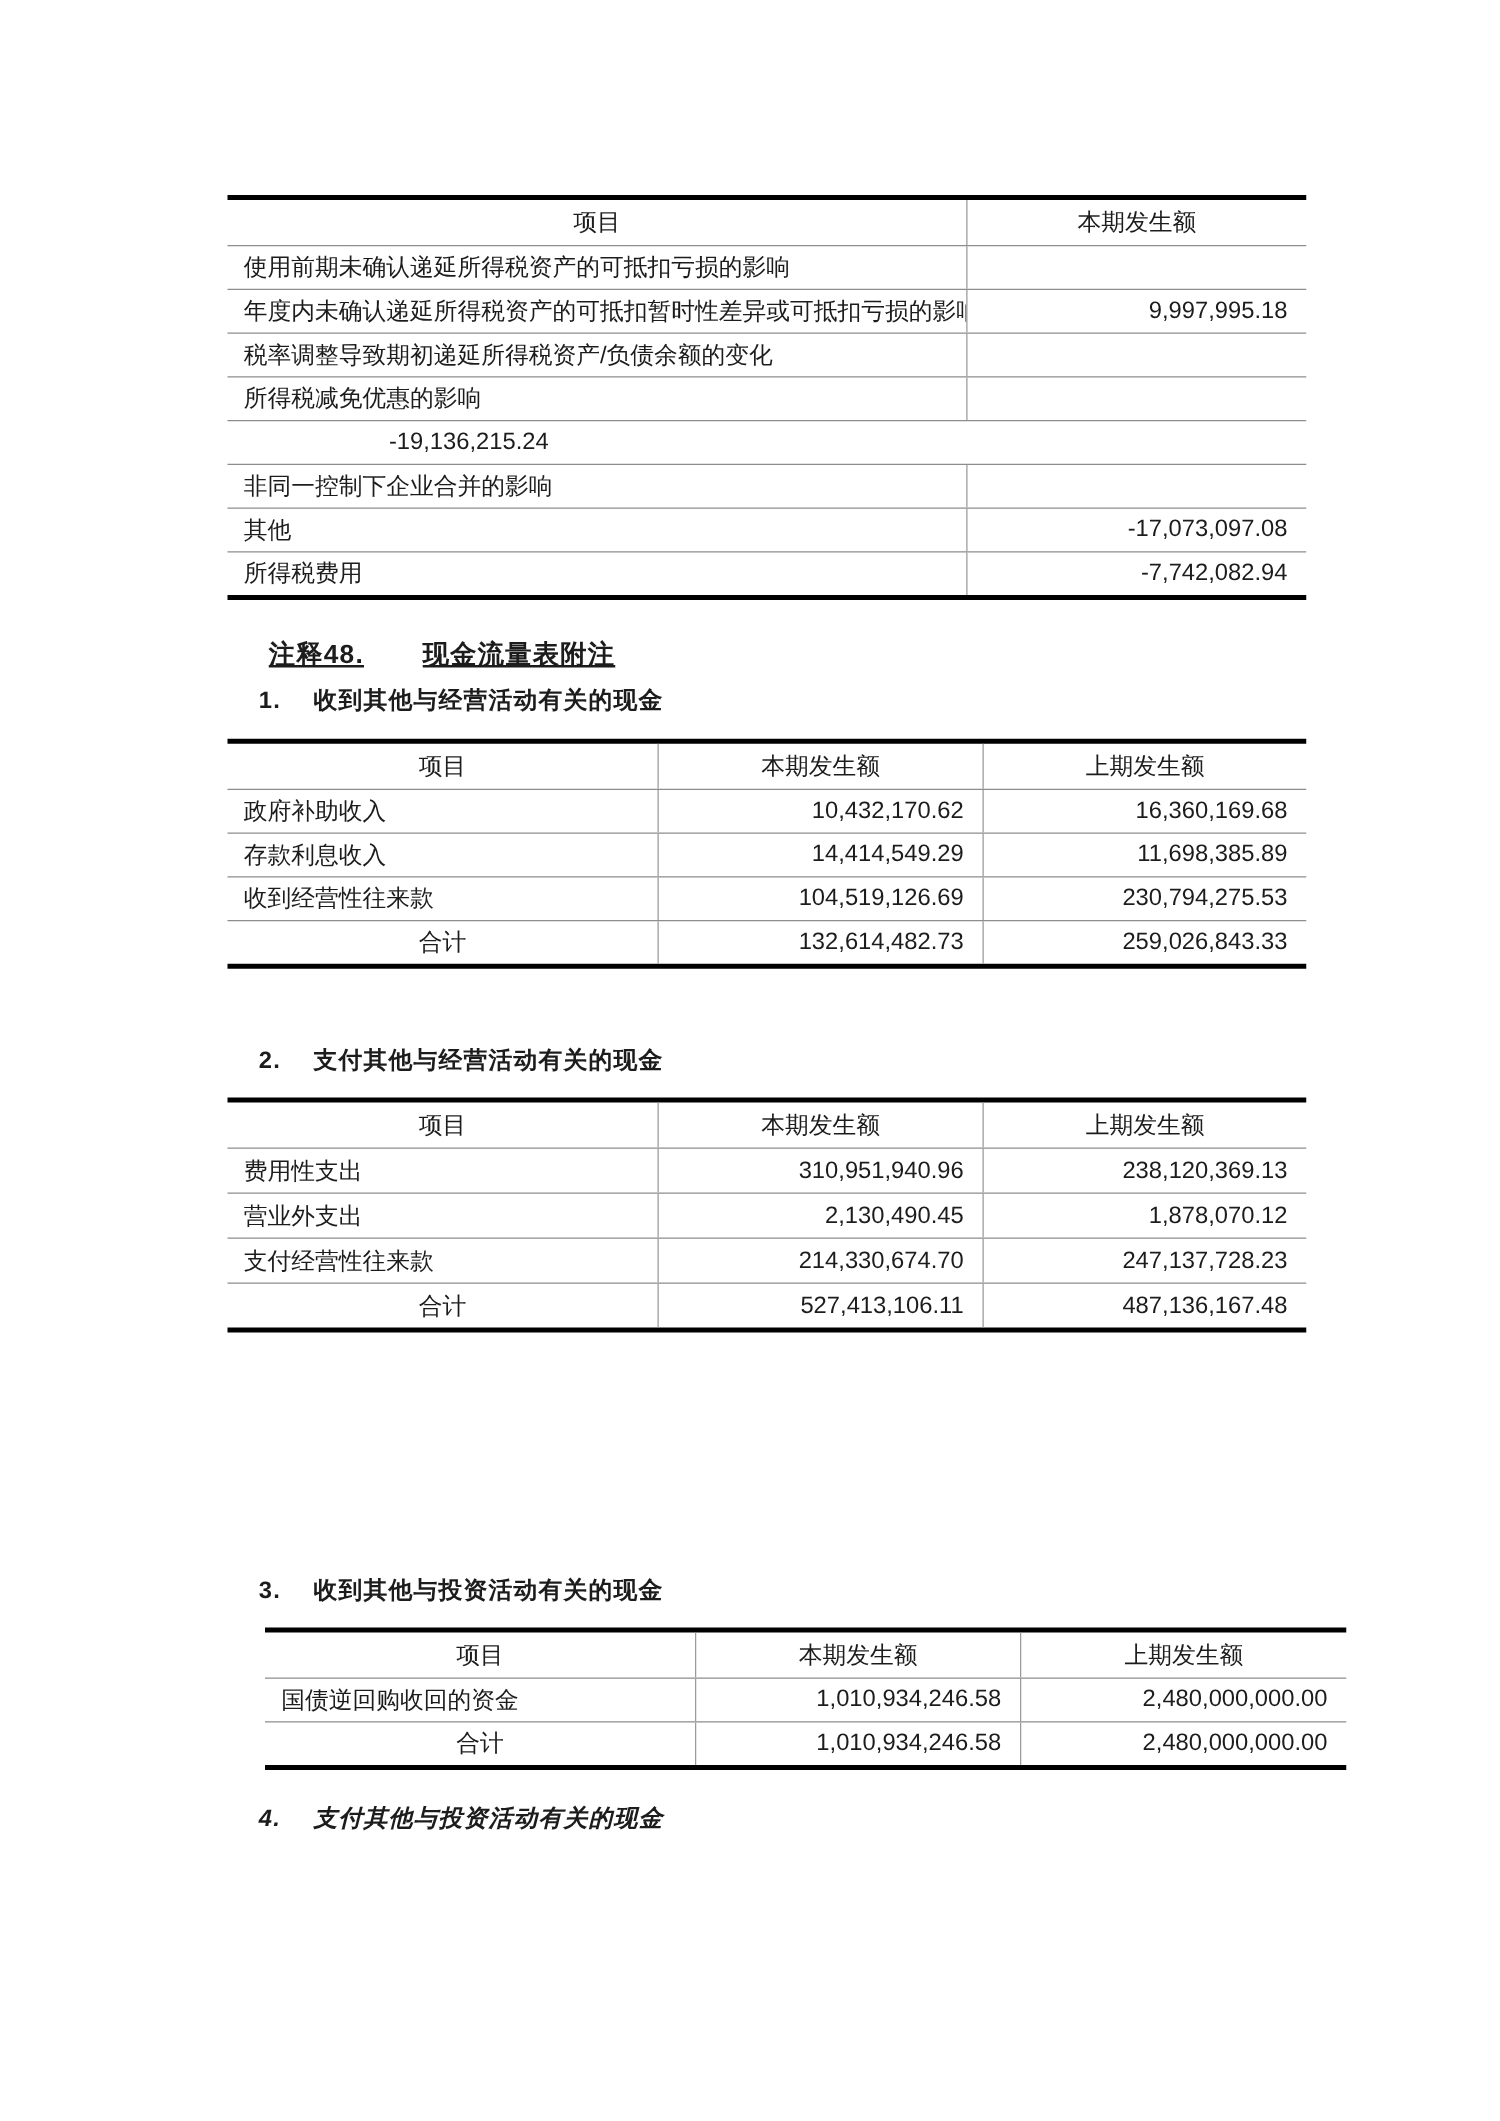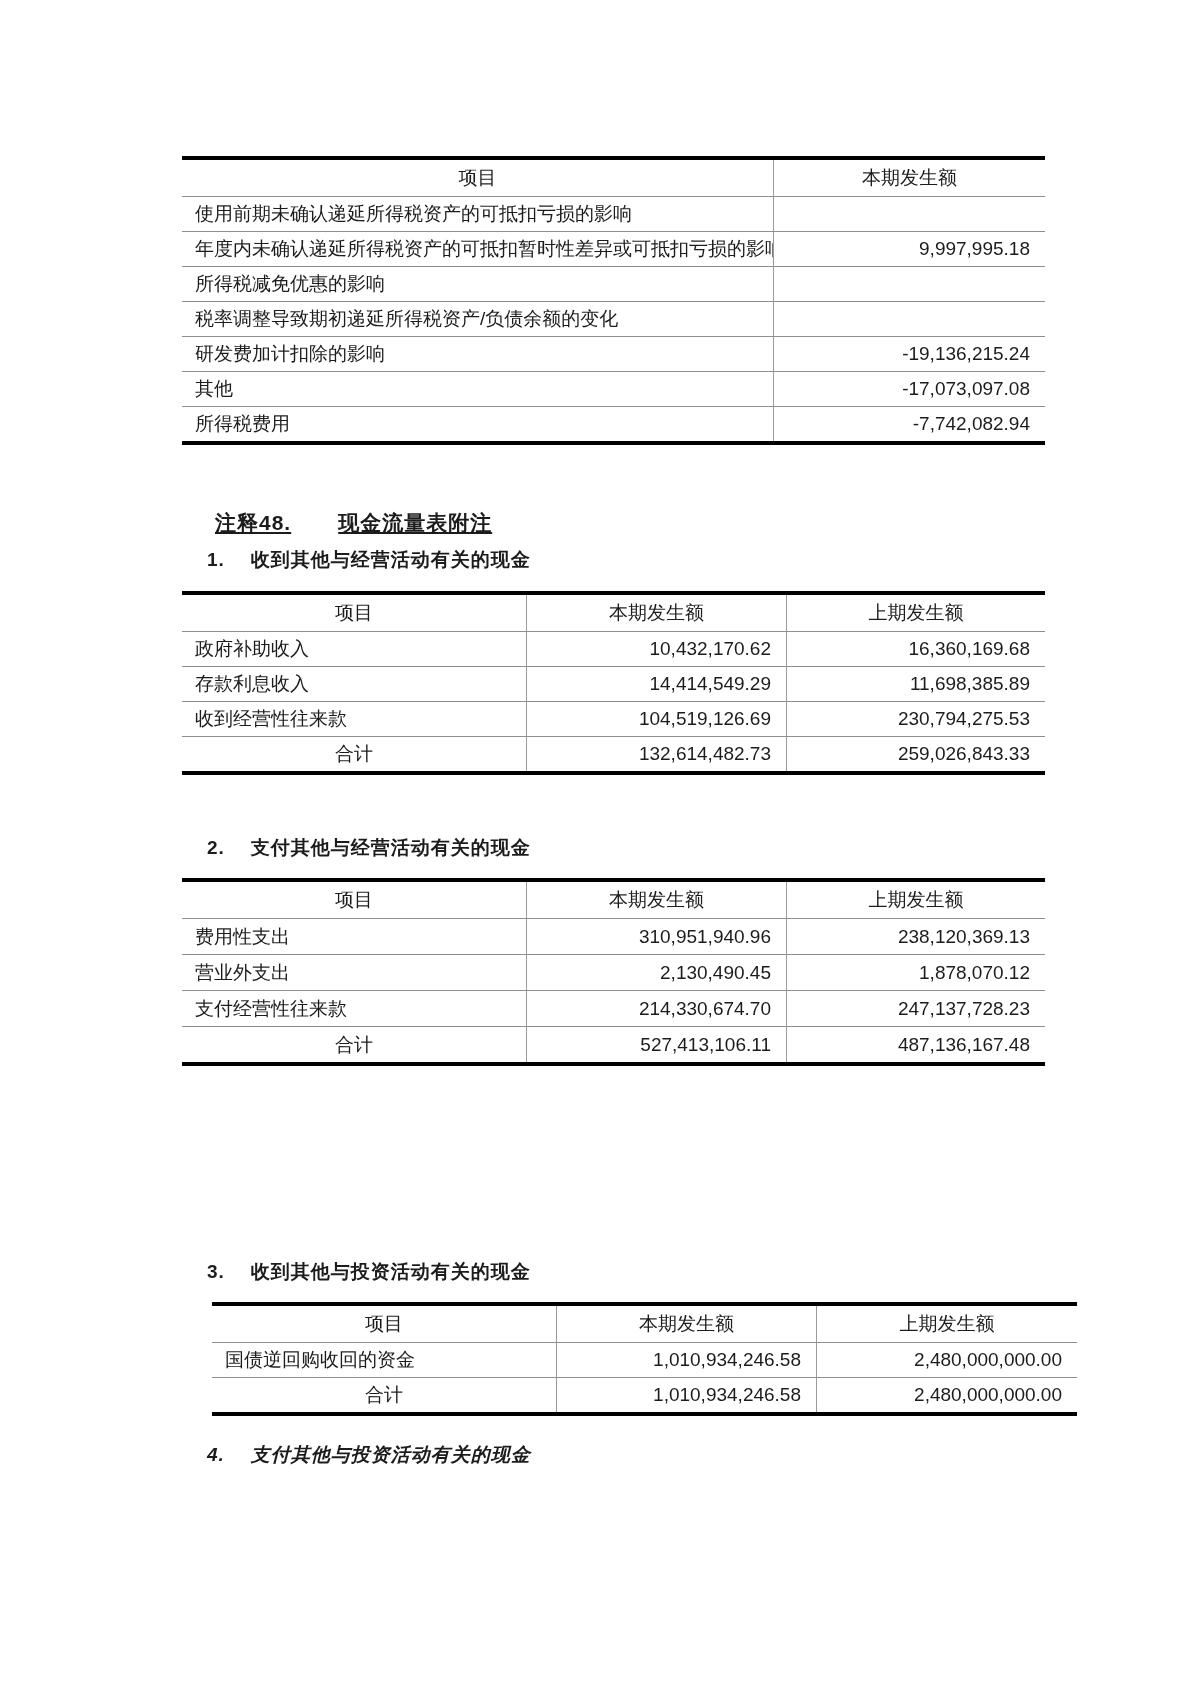--- a/index.html
+++ b/index.html
@@ -83,30 +83,33 @@
       </div>
       <div class="row">
         <div class="cell c0 item">使用前期未确认递延所得税资产的可抵扣亏损的影响</div>
         <div class="cell c1 num"></div>
       </div>
       <div class="row">
         <div class="cell c0 item">年度内未确认递延所得税资产的可抵扣暂时性差异或可抵扣亏损的影响</div>
         <div class="cell c1 num">9,997,995.18</div>
       </div>
       <div class="row">
+        <div class="cell c0 item">税率调整导致期初递延所得税资产/负债余额的变化</div>
+        <div class="cell c1 num"></div>
+      </div>
+      <div class="row">
         <div class="cell c0 item">所得税减免优惠的影响</div>
         <div class="cell c1 num"></div>
       </div>
       <div class="row">
-        <div class="cell c0 item">税率调整导致期初递延所得税资产/负债余额的变化</div>
-        <div class="cell c1 num"></div>
-      </div>
-      <div class="row">
-        <div class="cell c0 item">研发费加计扣除的影响</div>
         <div class="cell c1 num">-19,136,215.24</div>
+      </div>
+      <div class="row">
+        <div class="cell c0 item">非同一控制下企业合并的影响</div>
+        <div class="cell c1 num"></div>
       </div>
       <div class="row">
         <div class="cell c0 item">其他</div>
         <div class="cell c1 num">-17,073,097.08</div>
       </div>
       <div class="row">
         <div class="cell c0 item">所得税费用</div>
         <div class="cell c1 num">-7,742,082.94</div>
       </div>
     </div>

